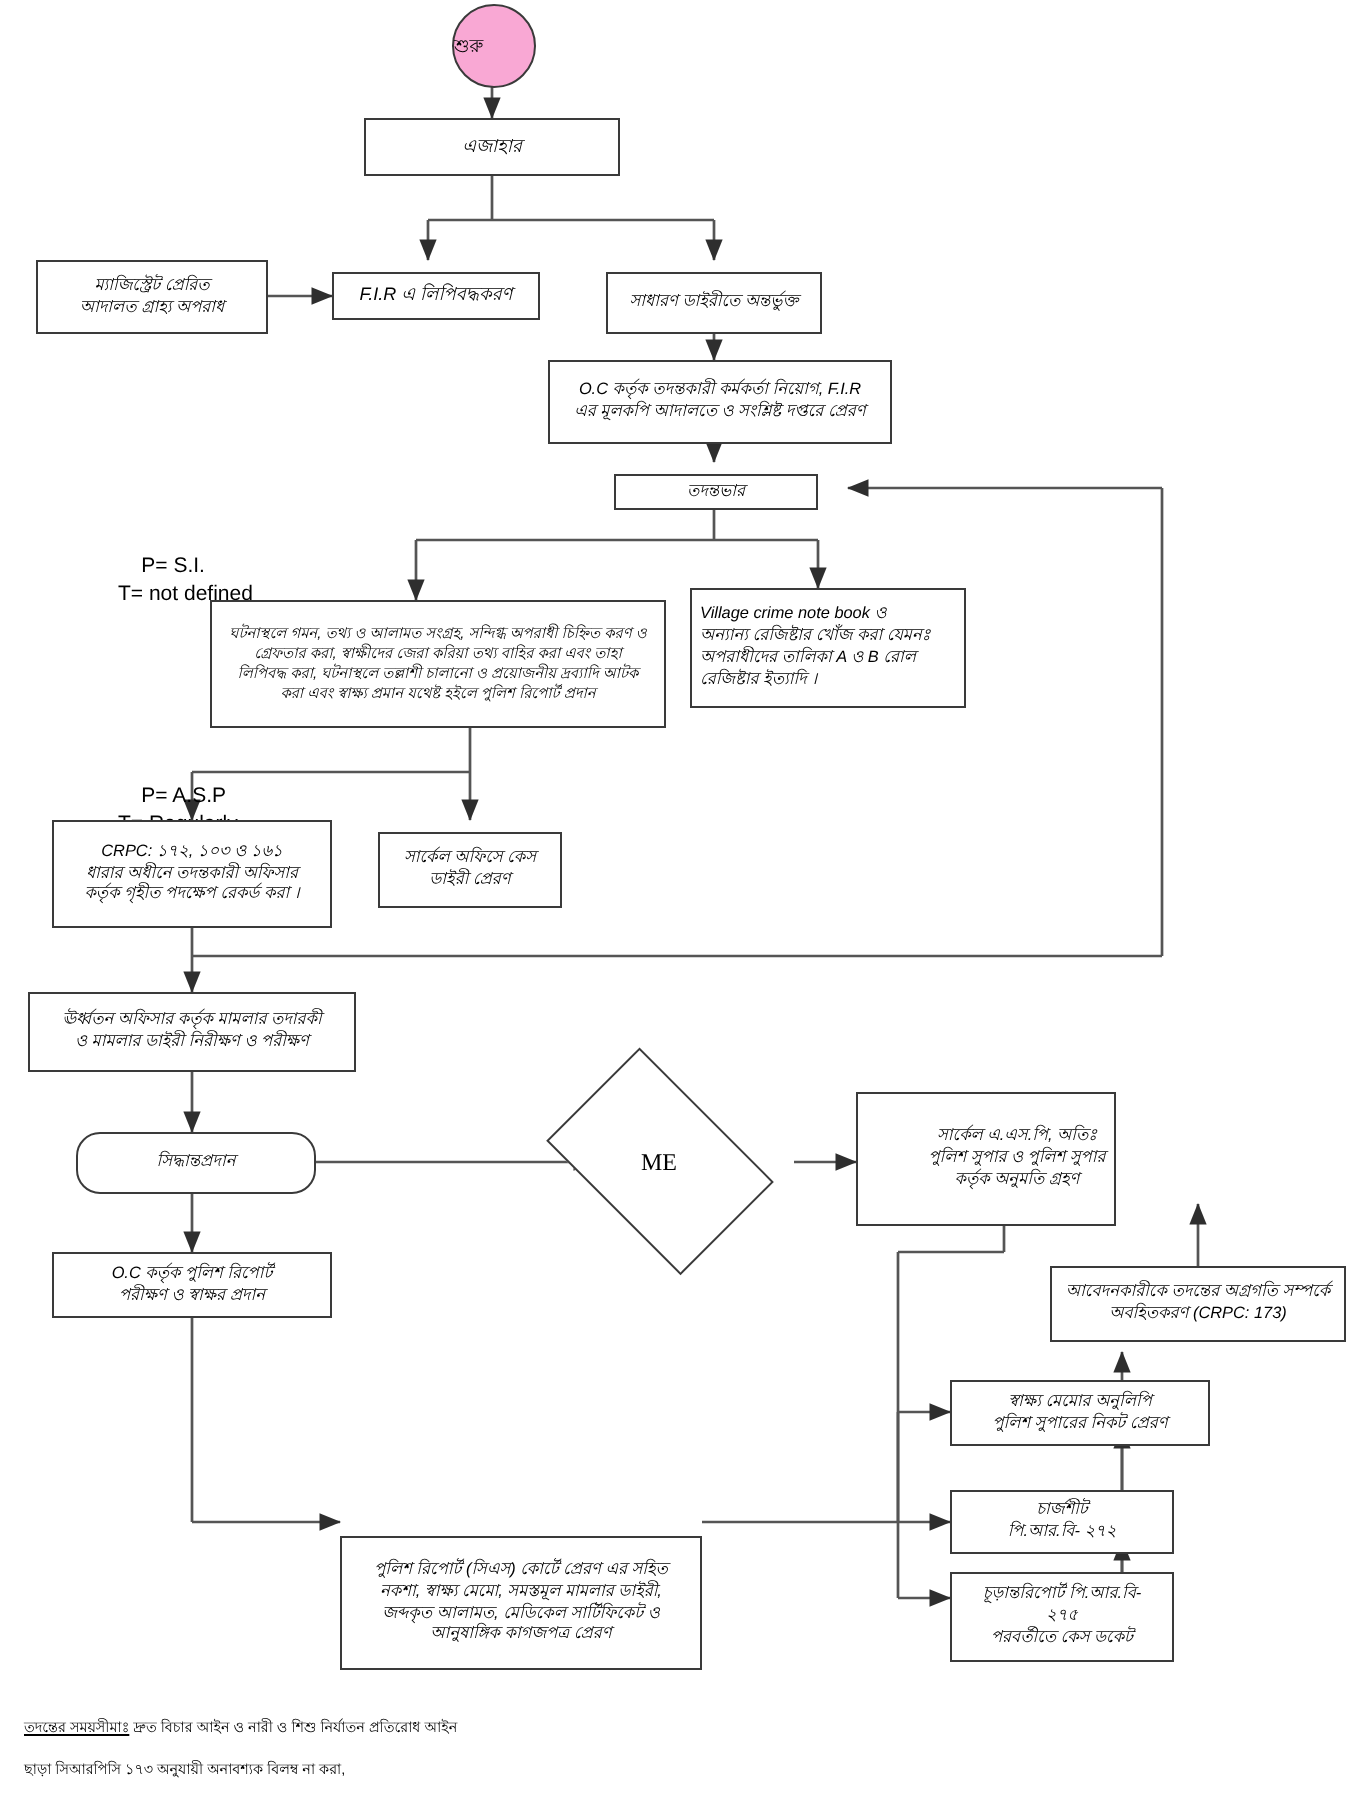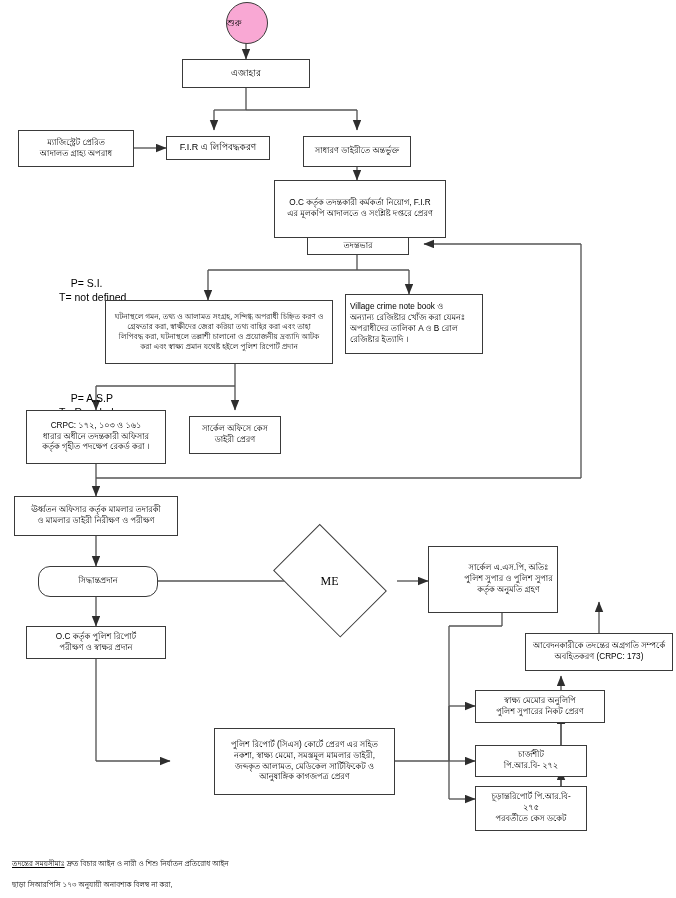--- a/index.html
+++ b/index.html
@@ -29,20 +29,21 @@
     position: absolute;
     border: 1.3px solid #3a3a3a;
     background: #ffffff;
     display: flex;
     align-items: center;
     justify-content: center;
     text-align: center;
     line-height: 1.32;
     padding: 2px 4px;
     z-index: 3;
+    font-style: italic;
   }
   .node > span { display: block; width: 100%; }
   .bn { font-size: 8.2px; }        
   .bn-sm { font-size: 7.4px; }
   .bn-md { font-size: 9px; }
   .terminator {
     position: absolute;
     border: 1.3px solid #3a3a3a;
     border-radius: 50%;
     background: #f9a8d4;
@@ -184,21 +185,21 @@
   </div>
 
   <div class="node" style="left:166px; top:136px; width:104px; height:24px;">
     <span class="bn-md">F.I.R এ লিপিবদ্ধকরণ</span>
   </div>
 
   <div class="node" style="left:303px; top:136px; width:108px; height:31px;">
     <span class="bn">সাধারণ ডাইরীতে অন্তর্ভুক্ত</span>
   </div>
 
-  <div class="node" style="left:274px; top:180px; width:172px; height:58px;">
+  <div class="node" style="left:274px; top:180px; width:172px; height:42px;">
     <span class="bn">O.C কর্তৃক তদন্তকারী কর্মকর্তা নিয়োগ, F.I.R<br>এর মূলকপি আদালতে ও সংশ্লিষ্ট দপ্তরে প্রেরণ</span>
   </div>
 
   <div class="node" style="left:307px; top:237px; width:102px; height:18px;">
     <span class="bn">তদন্তভার</span>
   </div>
 
   <div class="annot" style="left:59px; top:262px;">
     <span>P= S.I.<br>T= not defined</span>
   </div>
@@ -242,21 +243,21 @@
 
 
   <div class="node" style="left:26px; top:626px; width:140px; height:33px;">
     <span class="bn">O.C কর্তৃক পুলিশ রিপোর্ট<br>পরীক্ষণ ও স্বাক্ষর প্রদান</span>
   </div>
 
   <div class="node" style="left:525px; top:633px; width:148px; height:38px;">
     <span class="bn">আবেদনকারীকে তদন্তের অগ্রগতি সম্পর্কে<br>অবহিতকরণ (CRPC: 173)</span>
   </div>
 
-  <div class="node" style="left:170px; top:728px; width:181px; height:67px;margin-left:44px;">
+  <div class="node" style="left:170px; top:768px; width:181px; height:67px;">
     <span class="bn">পুলিশ রিপোর্ট (সিএস) কোর্টে প্রেরণ এর সহিত<br>নকশা, স্বাক্ষ্য মেমো, সমস্তমূল মামলার ডাইরী,<br>জব্দকৃত আলামত, মেডিকেল সার্টিফিকেট ও<br>আনুষাঙ্গিক কাগজপত্র প্রেরণ</span>
   </div>
 
   <div class="node" style="left:475px; top:690px; width:130px; height:33px;">
     <span class="bn">স্বাক্ষ্য মেমোর অনুলিপি<br>পুলিশ সুপারের নিকট প্রেরণ</span>
   </div>
 
   <div class="node" style="left:475px; top:745px; width:112px; height:32px;">
     <span class="bn">চার্জশীট<br>পি.আর.বি- ২৭২</span>
   </div>

